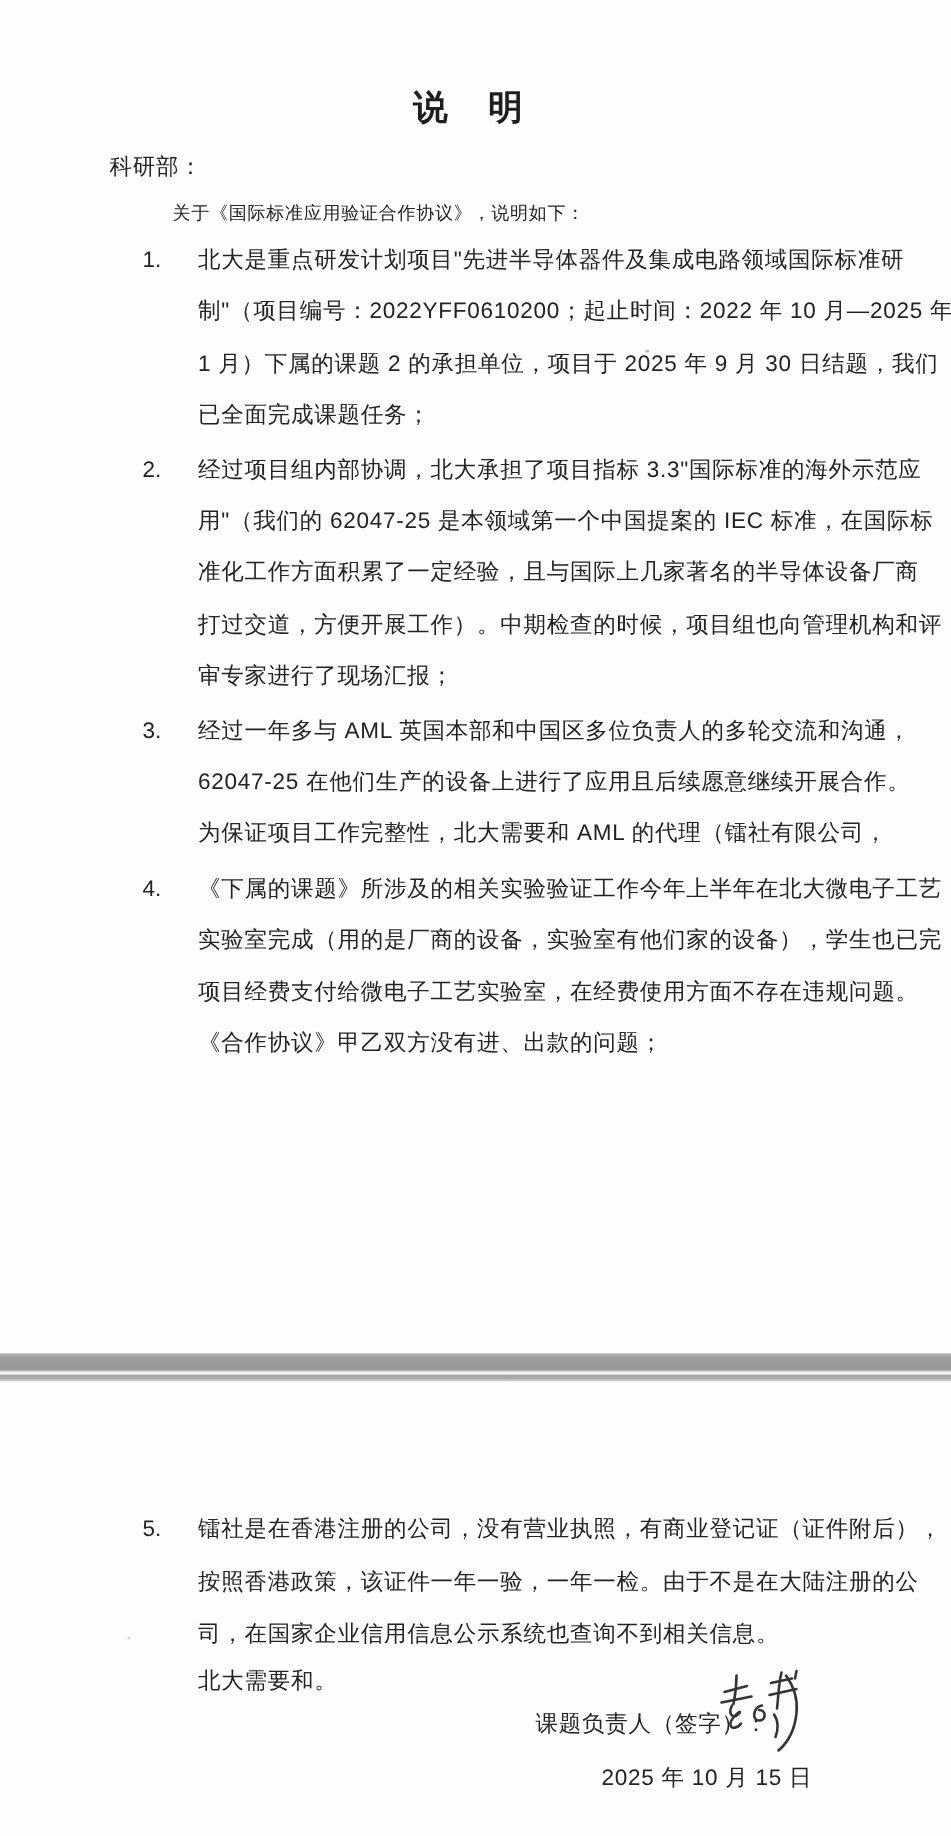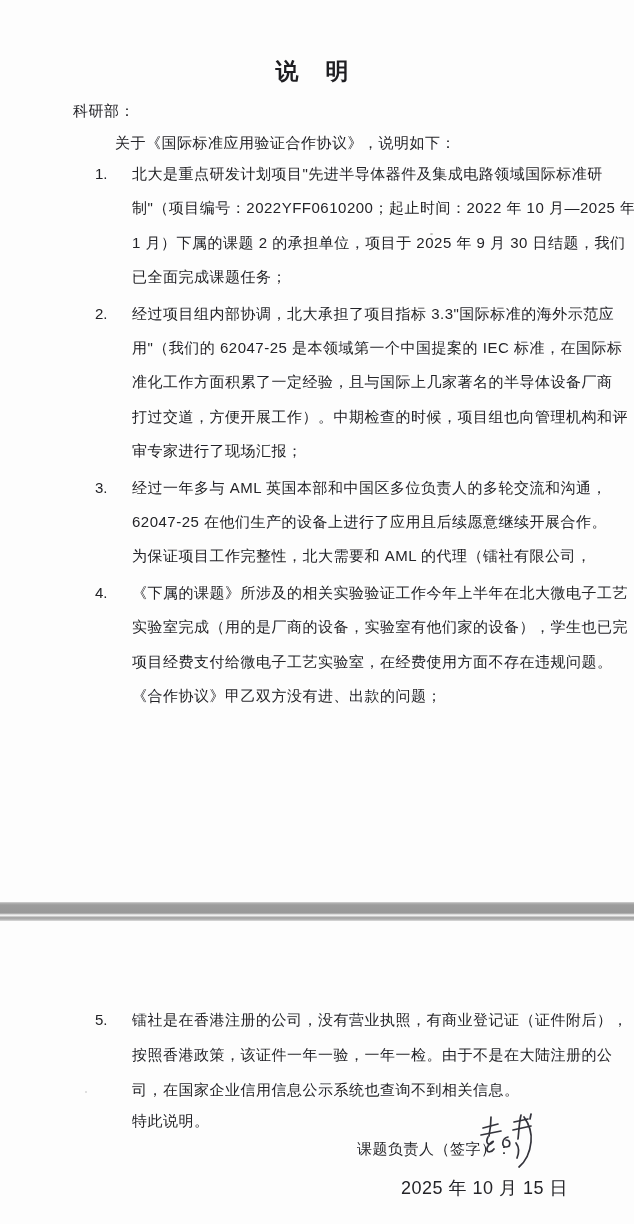--- a/index.html
+++ b/index.html
@@ -22,21 +22,21 @@
     font-weight:600;
     letter-spacing:2px;
     color:#1e1e22;
   }
   .greeting {
     position:absolute; left:73px; top:102px;
     font-size:15px; letter-spacing:0.5px;
   }
   .intro {
     position:absolute; left:115px; top:134px;
-    font-size:15px; letter-spacing:0.5px;
+    font-size:12px; letter-spacing:0.5px;
   }
   .list { position:absolute; left:95px; width:465px; }
   .list1 { top:157px; }
   .list2 { top:1002px; }
   .item { display:flex; margin-bottom:2px; }
   .num {
     width:37px; flex:none;
     font-size:15px; line-height:34.4px;
   }
   .lines { flex:1; min-width:0; }
@@ -64,21 +64,21 @@
   .signature {
     position:absolute; left:474px; top:1112px;
     width:66px; height:62px;
   }
   .signature path {
     fill:none; stroke:#33333b; stroke-width:1.7;
     stroke-linecap:round; stroke-linejoin:round;
   }
   .date {
     position:absolute; left:401px; top:1176px;
-    font-size:18px; letter-spacing:0.5px;
+    font-size:15px; letter-spacing:0.5px;
   }
   .speck { position:absolute; background:#b9b9b9; border-radius:50%; }
   .speck-a { left:430px; top:233px; width:3px; height:2px; }
   .speck-b { left:85px; top:1091px; width:2px; height:2px; opacity:.6; }
 </style>
 </head>
 <body>
 
 <div class="page">
 
@@ -138,21 +138,21 @@
     <div class="item">
       <div class="num">5.</div>
       <div class="lines">
         <div class="line">镭社是在香港注册的公司，没有营业执照，有商业登记证（证件附后），</div>
         <div class="line">按照香港政策，该证件一年一验，一年一检。由于不是在大陆注册的公</div>
         <div class="line">司，在国家企业信用信息公示系统也查询不到相关信息。</div>
       </div>
     </div>
   </div>
 
-  <div class="closing">特此说明。</div>
+  <div class="closing">北大需要和。</div>
 
   <div class="sign-label">课题负责人（签字）：</div>
 
   <svg class="signature" viewBox="0 0 66 62" aria-hidden="true">
     <path d="M9,16 L24,12"></path>
     <path d="M17,5 C17,12 16,19 15,24"></path>
     <path d="M7,23 L27,19"></path>
     <path d="M14,25 C11,31 15,35 19,30 C21,27 12,34 13,38 C13.5,41 18,40 20,37"></path>
     <path d="M34,25 C28,26 27,35 32,35 C37,35 37,28 32,28"></path>
     <path d="M47,3 C45,11 45,19 44,27"></path>

